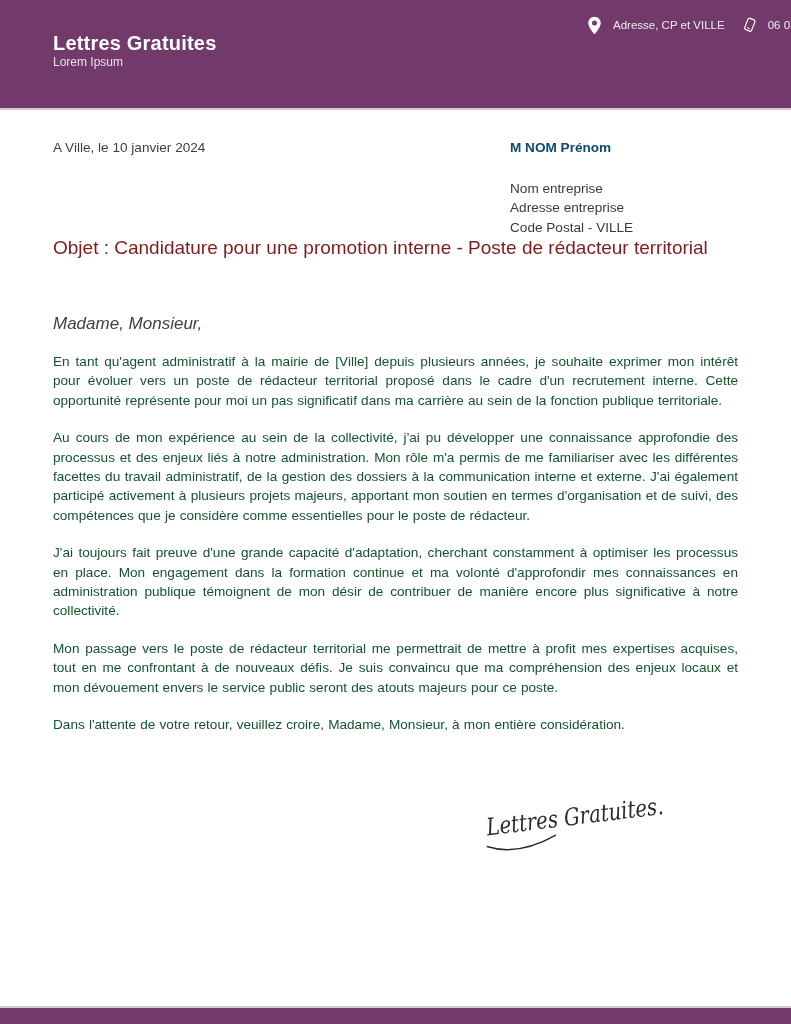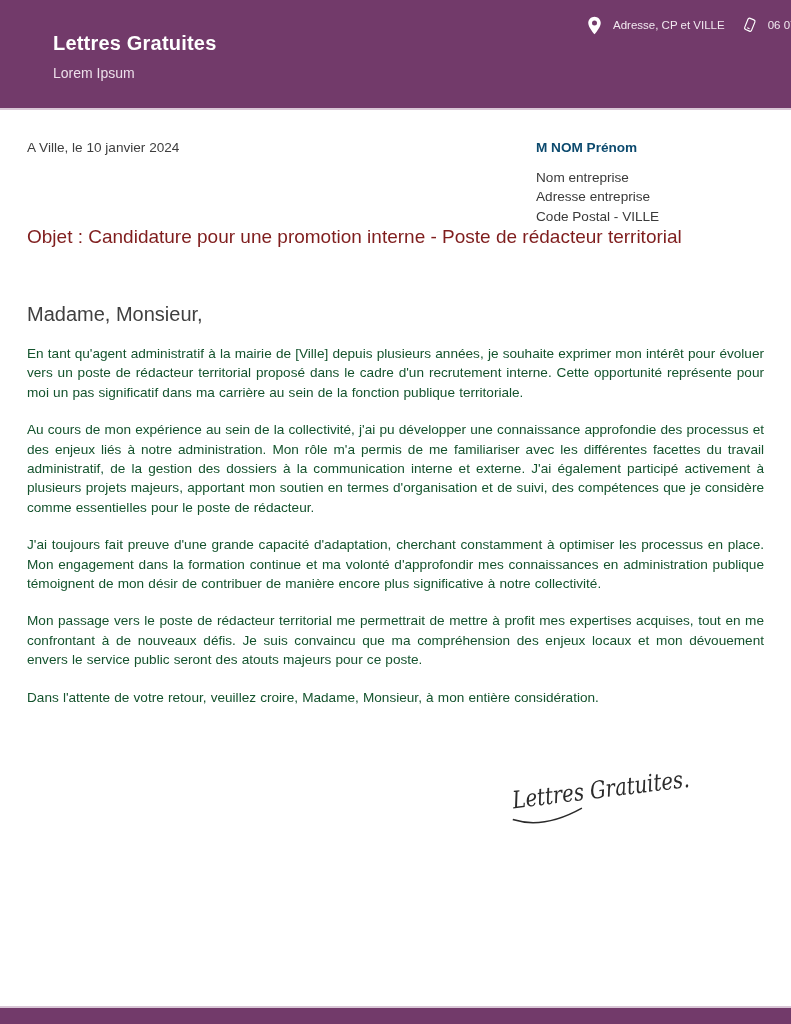--- a/index.html
+++ b/index.html
@@ -33,22 +33,21 @@
     top: 32px;
   }
   .brand-title {
     color: #ffffff;
     font-size: 20px;
     font-weight: bold;
     letter-spacing: 0.2px;
   }
   .brand-subtitle {
     color: #ecdfea;
-    font-size: 14px;
-    margin-top: 10px;
+    font-size: 12px;
   }
   .contacts {
     position: absolute;
     left: 586px;
     top: 14px;
     display: flex;
     flex-direction: row;
     gap: 16px;
   }
   .contact-row {
@@ -73,21 +72,21 @@
   .at-glyph {
     color: #f1e8ef;
     font-size: 15px;
     font-weight: normal;
     line-height: 1;
   }
 
   
   .content {
     flex: 1 1 auto;
-    padding: 0 27px;
+    padding: 0 53px;
     overflow: hidden;
     border-radius: 24px;
   }
   .meta-row {
     margin-top: 30px;
     display: flex;
     justify-content: space-between;
     align-items: flex-start;
   }
   .date-line {
@@ -97,31 +96,32 @@
   .recipient {
     width: 228px;
     font-size: 13.6px;
     color: #3a3a3a;
   }
   .recipient-name {
     font-weight: bold;
     color: #0c4a6e;
   }
   .recipient-lines {
-    margin-top: 13px;
+    margin-top: 24px;
     line-height: 19.3px;
   }
   .subject-line {
     font-size: 19px;
     color: #7f1d1d;
   }
   .greeting {
     margin-top: 55px;
-    font-size: 20px;
+    font-size: 17px;
     color: #404040;
+    font-style: italic;
   }
   .body-par {
     margin-top: 18px;
     font-size: 13.6px;
     line-height: 19.4px;
     text-align: justify;
     color: #14532d;
     word-spacing: 0.4px;
   }
 

